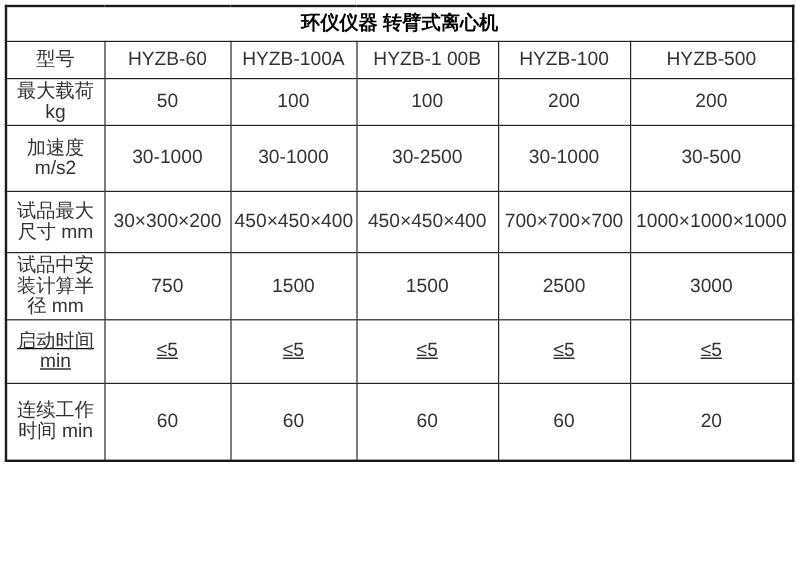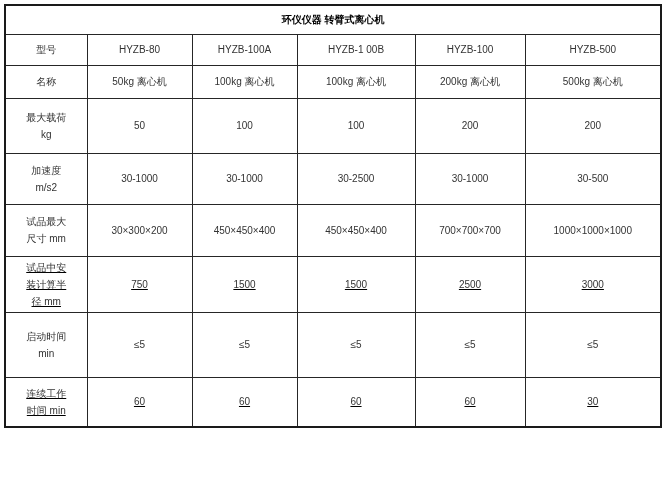--- a/index.html
+++ b/index.html
@@ -18,33 +18,33 @@
   }
   table.spec-table {
     border-collapse: collapse;
     table-layout: fixed;
     width: 656px;
   }
   table.spec-table td, table.spec-table th {
     border: 1px solid #262626;
     text-align: center;
     vertical-align: middle;
-    font-size: 10px;
+    font-size: 16px;
     color: #333333;
     font-weight: normal;
     padding: 2px 3px;
     overflow: hidden;
     line-height: 17px;
   }
   table.spec-table {
     border: 2px solid #1a1a1a;
   }
   tr.title-row td {
     font-weight: bold;
-    font-size: 10px;
+    font-size: 16px;
     color: #000000;
   }
   td.row-label {
     white-space: pre-line;
   }
   
   tbody tr:nth-child(1)  { height: 29px; }
   tbody tr:nth-child(2)  { height: 31px; }
   tbody tr:nth-child(3)  { height: 33px; }
   tbody tr:nth-child(4)  { height: 55px; }
@@ -67,33 +67,25 @@
       <col style="width:118px">
       <col style="width:110px">
       <col style="width:136px">
     </colgroup>
     <tbody>
       <tr class="title-row">
         <td colspan="6">环仪仪器 转臂式离心机</td>
       </tr>
       <tr>
         <td class="row-label">型号</td>
-        <td>HYZB-80</td>
+        <td>HYZB-60</td>
         <td>HYZB-100A</td>
         <td>HYZB-1 00B</td>
         <td>HYZB-100</td>
         <td>HYZB-500</td>
-      </tr>
-      <tr>
-        <td class="row-label">名称</td>
-        <td>50kg 离心机</td>
-        <td>100kg 离心机</td>
-        <td>100kg 离心机</td>
-        <td>200kg 离心机</td>
-        <td>500kg 离心机</td>
       </tr>
       <tr>
         <td class="row-label">最大载荷
 kg</td>
         <td>50</td>
         <td>100</td>
         <td>100</td>
         <td>200</td>
         <td>200</td>
       </tr>
@@ -134,17 +126,17 @@
         <td>≤5</td>
         <td>≤5</td>
       </tr>
       <tr>
         <td class="row-label">连续工作
 时间 min</td>
         <td>60</td>
         <td>60</td>
         <td>60</td>
         <td>60</td>
-        <td>30</td>
+        <td>20</td>
       </tr>
     </tbody>
   </table>
 </div>
 
 </body></html>

